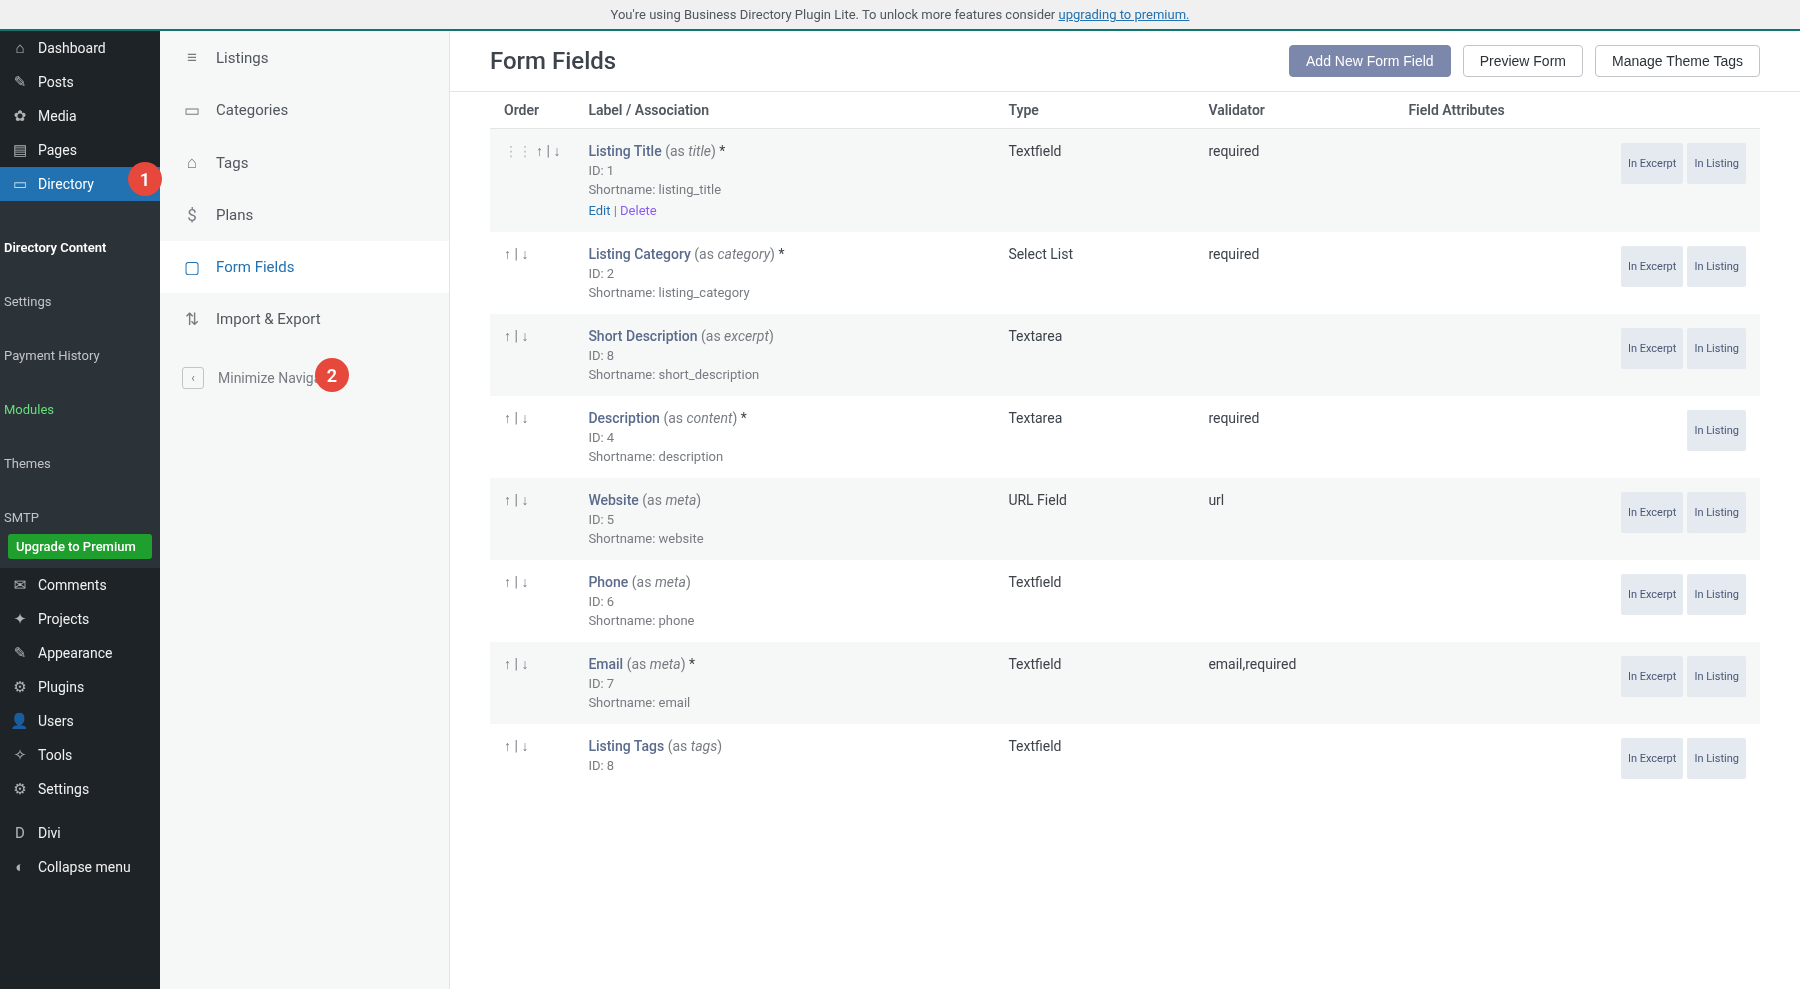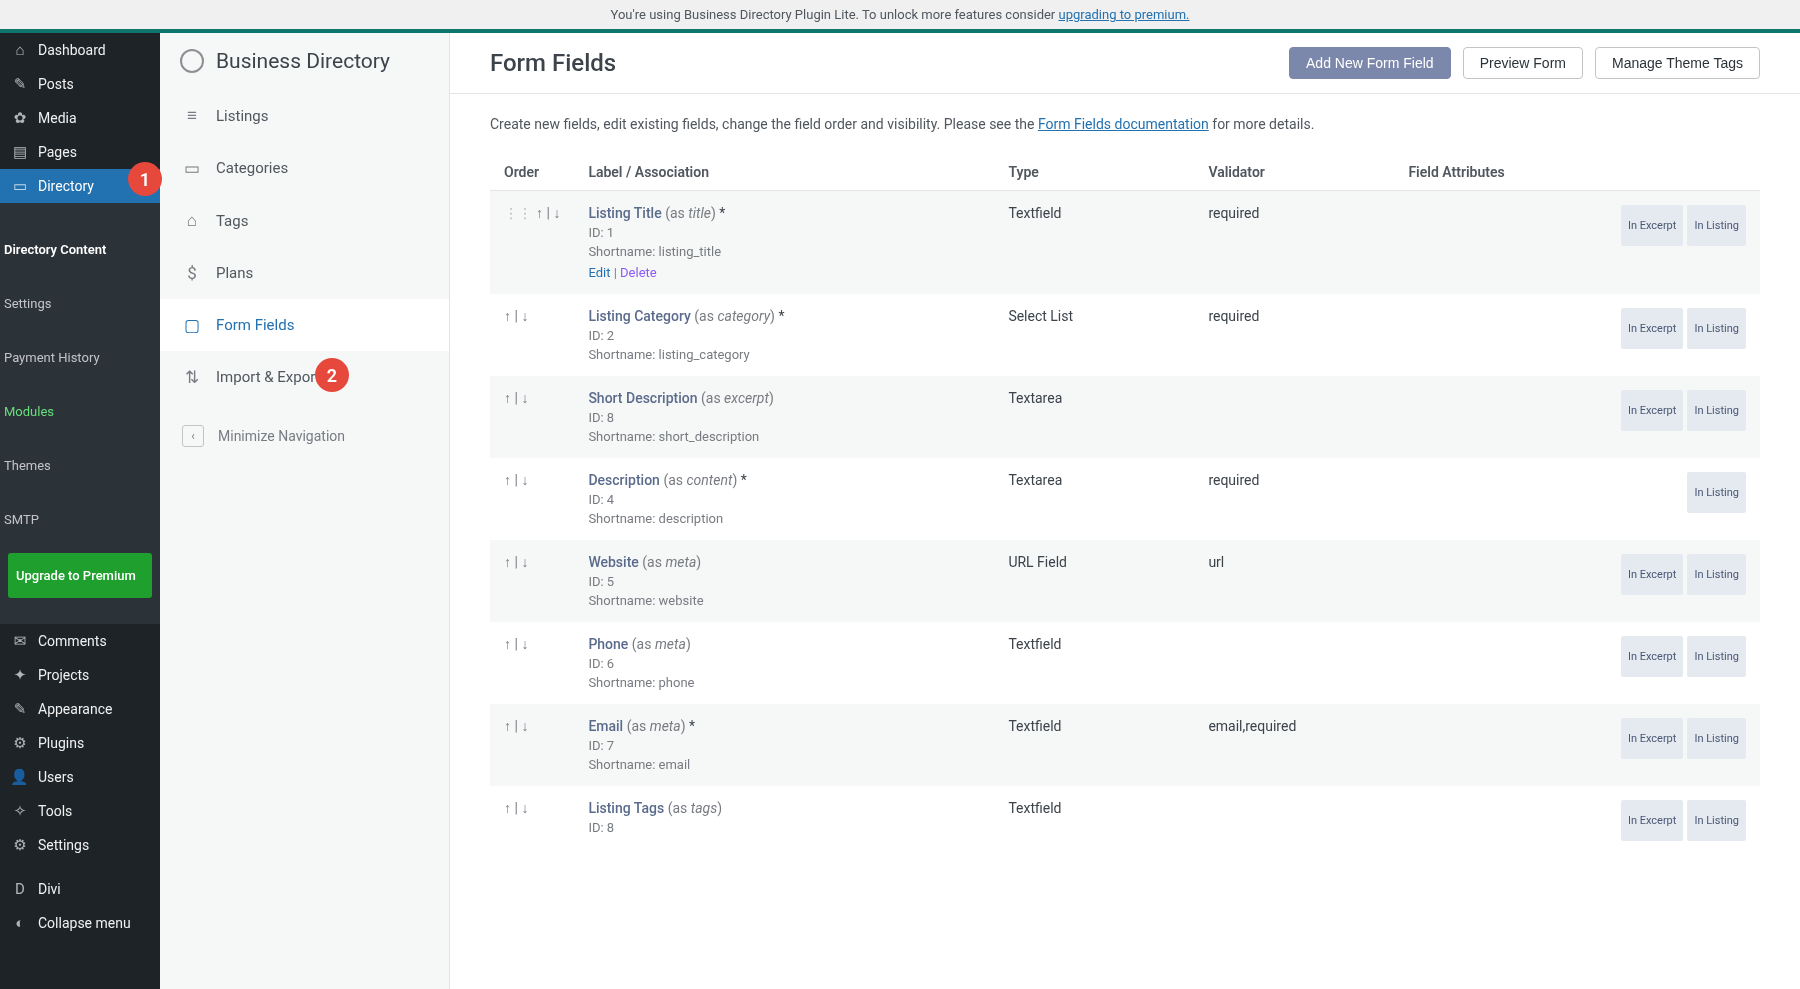--- a/index.html
+++ b/index.html
@@ -10,21 +10,21 @@
   background: #f0f0f1;
   width: 1800px;
   height: 989px;
   overflow: hidden;
   display: flex;
   flex-direction: column;
 }
 
 .top-notice {
   background: #f0f0f1;
-  border-bottom: 4px solid #0f766e;
+  border-bottom: 2px solid #0f766e;
   padding: 7px 0;
   text-align: center;
   font-size: 13px;
   color: #50575e;
 }
 .top-notice a { color: #2271b1; text-decoration: underline; }
 
 .body-wrap { display: flex; flex: 1; min-height: 0; }
 
 
@@ -55,23 +55,23 @@
   color: #c3c4c7;
   font-size: 13px;
   cursor: pointer;
   margin-top: 27px;
 }
 .wp-sub-item.head { color: #fff; font-weight: 600; }
 .wp-sub-item.hl { color: #68de7c; }
 .wp-sub-item.upgrade {
   background: #1fa02e;
   color: #fff;
-  margin: 20px 8px;
+  margin: 3px 8px;
   border-radius: 3px;
-  padding: 15px 8px;
+  padding: 5px 8px;
   font-weight: 500;
 }
 
 
 .plugin-nav {
   width: 290px;
   background: #f6f7f7;
   border-right: 1px solid #e2e4e7;
   display: flex;
   flex-direction: column;
@@ -300,24 +300,20 @@
           <span>Divi</span>
         </div>
         <div class="wp-item">
           <span class="ico">◐</span>
           <span>Collapse menu</span>
         </div>
       </div>
   </div>
 
   <div class="plugin-nav" style="position:relative">
-    <div class="plugin-brand">
-      <span class="logo"></span>
-      <span>Business Directory</span>
-    </div>
     <div id="pluginnav">
         <div class="plugin-nav-item">
           <span class="nico">≡</span>
           <span>Listings</span>
         </div>
         <div class="plugin-nav-item">
           <span class="nico">▭</span>
           <span>Categories</span>
         </div>
         <div class="plugin-nav-item">
@@ -344,23 +340,20 @@
   </div>
 
   <div class="main">
     <div class="main-header">
       <h1>Form Fields</h1>
       <div class="hdr-actions">
         <button class="btn primary">Add New Form Field</button>
         <button class="btn">Preview Form</button>
         <button class="btn">Manage Theme Tags</button>
       </div>
-    </div>
-    <div class="intro">
-      <span>Create new fields, edit existing fields, change the field order and visibility. Please see the </span><a href="#">Form Fields documentation</a><span> for more details.</span>
     </div>
 
     <table class="tbl">
       <thead>
         <tr>
           <th style="width:70px">Order</th>
           <th style="width:420px">Label / Association</th>
           <th style="width:200px">Type</th>
           <th style="width:200px">Validator</th>
           <th class="attrs">Field Attributes</th>

